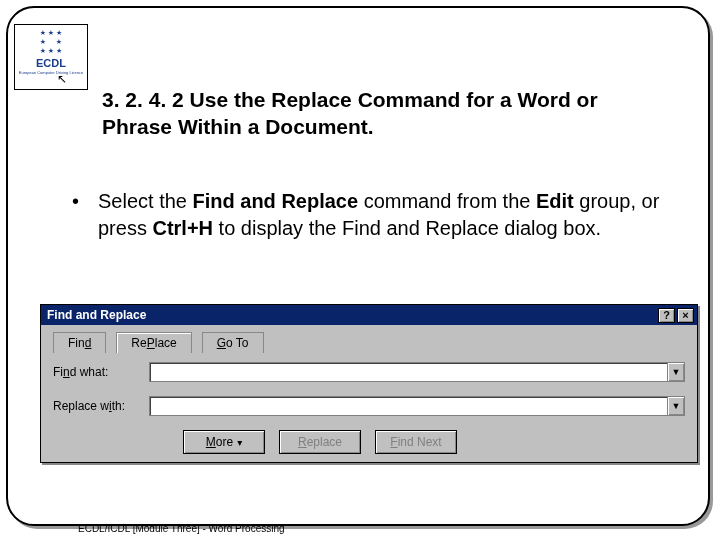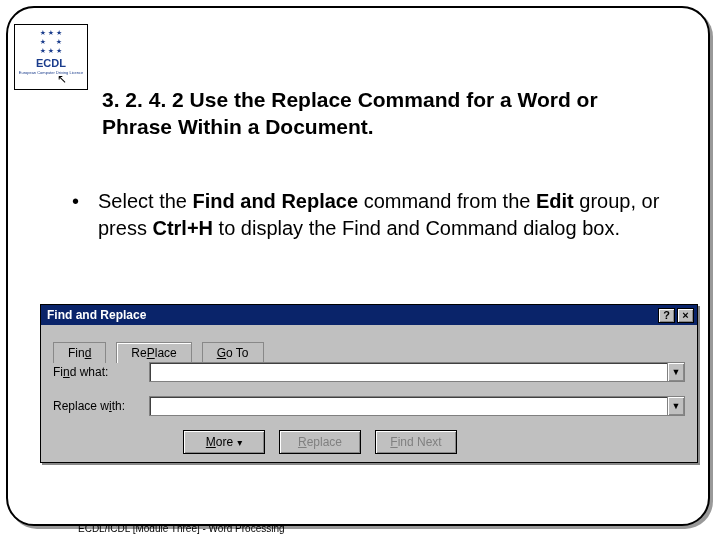--- a/index.html
+++ b/index.html
@@ -126,21 +126,21 @@
     gap: 10px;
     margin-bottom: 8px;
   }
   .tab {
     border: 1px solid #888;
     border-bottom: none;
     background: #c0c0c0;
     padding: 3px 14px;
     font-size: 12px;
     position: relative;
-    top: 11px;
+    top: 1px;
   }
   .tab.active {
     background: #c0c0c0;
     box-shadow: inset 1px 1px 0 #fff;
   }
   .underline { text-decoration: underline; }
   .row {
     display: flex;
     align-items: center;
     margin: 10px 0 14px 0;
@@ -209,21 +209,21 @@
 Driving Licence</div>
     <div class="logo-cursor">↖</div>
   </div>
 
   <div class="title">3. 2. 4. 2 Use the Replace Command for a Word or Phrase Within a Document.</div>
 
   <div class="bullet-block">
     <div class="bullet">
       <div class="dot">•</div>
       <div>
-        <span>Select the </span><b>Find and Replace</b><span> command from the </span><b>Edit</b><span> group, or press </span><b>Ctrl+H</b><span> to display the Find and Command dialog box.</span>
+        <span>Select the </span><b>Find and Replace</b><span> command from the </span><b>Edit</b><span> group, or press </span><b>Ctrl+H</b><span> to display the Find and Replace dialog box.</span>
       </div>
     </div>
   </div>
 
   <div class="dialog">
     <div class="titlebar">
       <span>Find and Replace</span>
       <span class="spacer"></span>
       <div class="winbtn">?</div>
       <div class="winbtn">×</div>

